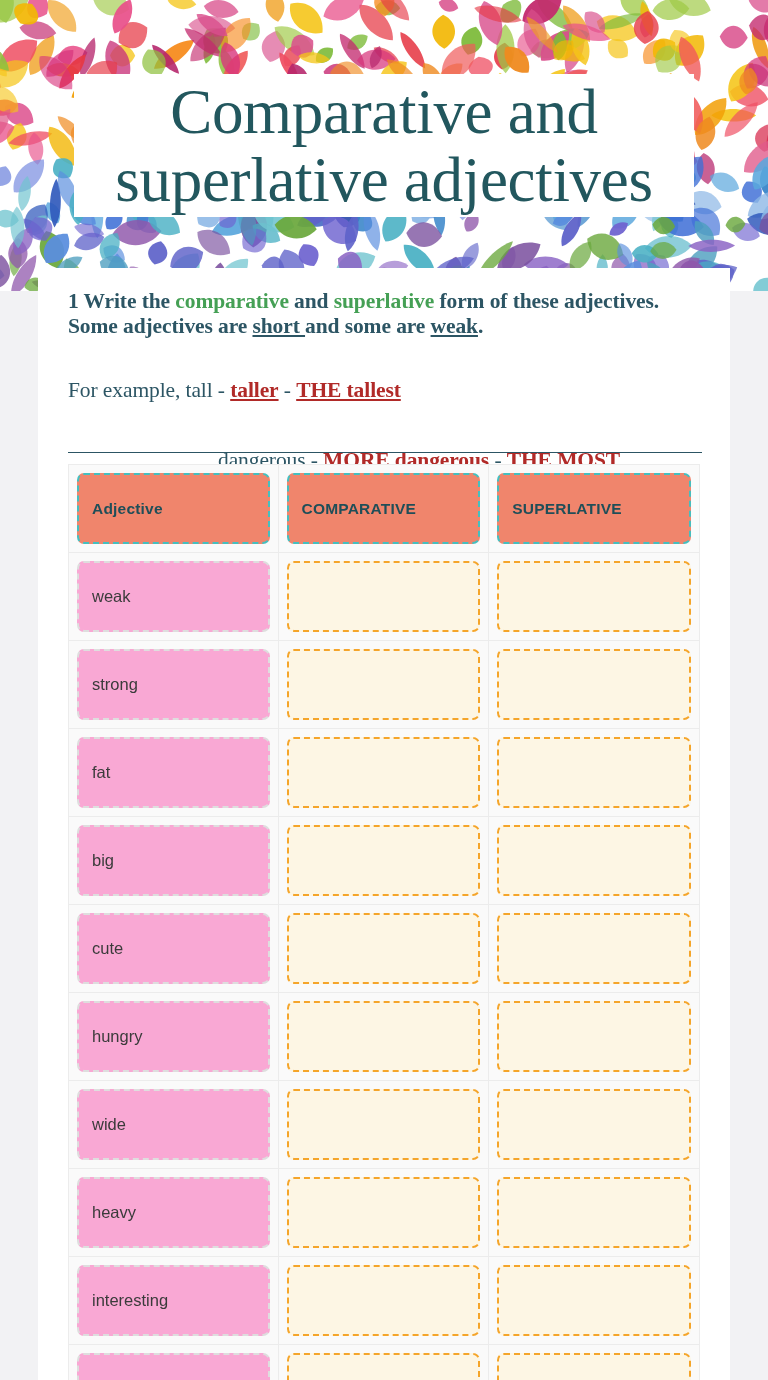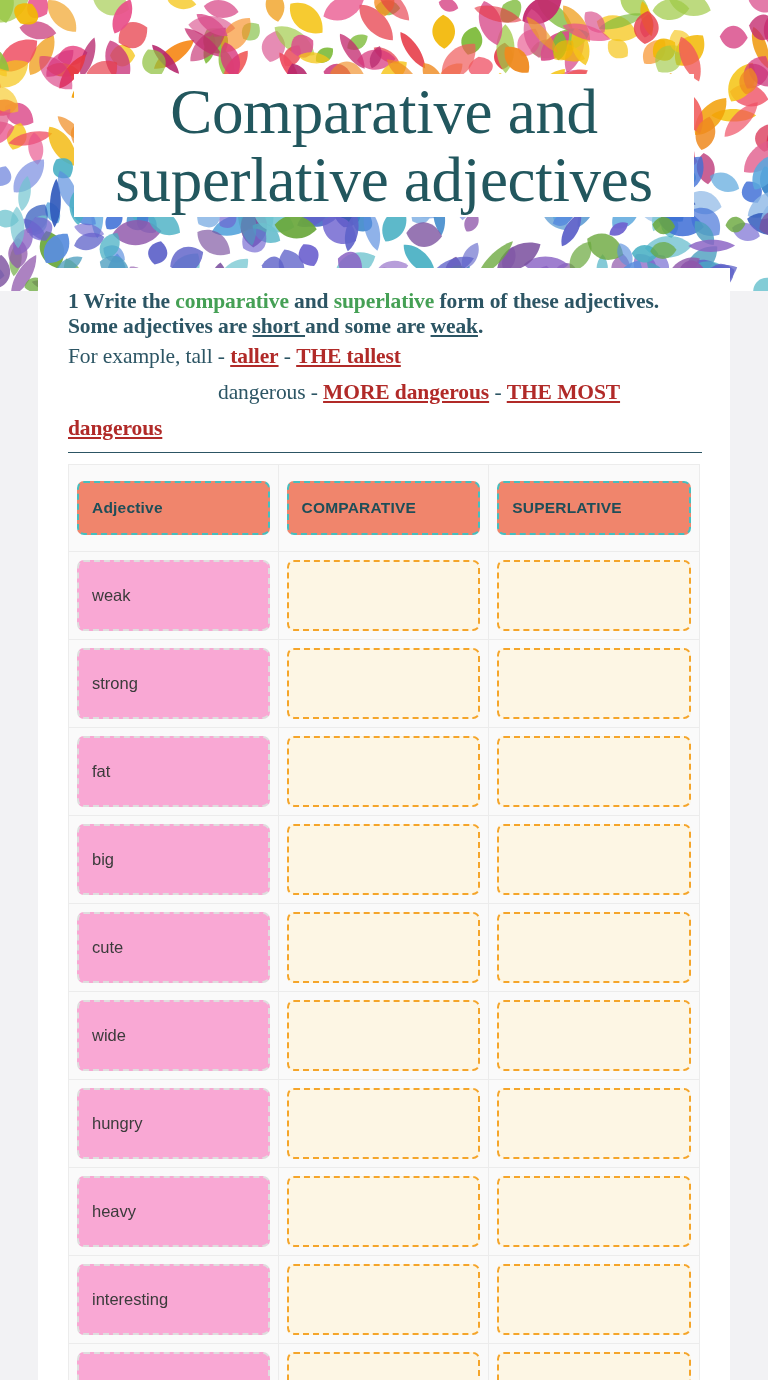--- a/index.html
+++ b/index.html
@@ -57,20 +57,21 @@
   .line-bold {
     font-size: 21.5px;
     line-height: 24.5px;
     font-weight: bold;
     letter-spacing: -0.1px;
   }
   .line-reg {
     font-size: 21.5px;
     line-height: 36px;
     letter-spacing: -0.1px;
+    margin-top: 34px;
   }
   .line-reg.indent2 { text-indent: 150px; }
   .green { color: #45a055; }
   .red-u { color: #b12a28; font-weight: bold; text-decoration: underline; }
   .u { text-decoration: underline; }
 
   hr.sep {
     position: absolute;
     left: 30px; top: 184px;
     width: 634px; height: 0;
@@ -94,21 +95,21 @@
     vertical-align: middle;
   }
   .col-a { width: 210px; }
   .col-b { width: 211px; }
   .col-c { width: 211px; }
 
   .hcell {
     background: #f0856c;
     border: 2.5px dashed #45bfbf;
     border-radius: 7px;
-    height: 54px;
+    height: 71px;
     display: flex; align-items: center;
     padding-left: 13px;
     color: #1f4e58;
     font-size: 15.5px;
     font-weight: bold;
     letter-spacing: 0.2px;
   }
   .wcell {
     background: #f9a8d4;
     border: 2px dashed #dedede;
@@ -652,32 +653,32 @@
             </td>
             <td>
               <div class="acell"></div>
             </td>
             <td>
               <div class="acell"></div>
             </td>
           </tr>
           <tr>
             <td>
+              <div class="wcell">hungry</div>
+            </td>
+            <td>
+              <div class="acell"></div>
+            </td>
+            <td>
+              <div class="acell"></div>
+            </td>
+          </tr>
+          <tr>
+            <td>
               <div class="wcell">wide</div>
-            </td>
-            <td>
-              <div class="acell"></div>
-            </td>
-            <td>
-              <div class="acell"></div>
-            </td>
-          </tr>
-          <tr>
-            <td>
-              <div class="wcell">hungry</div>
             </td>
             <td>
               <div class="acell"></div>
             </td>
             <td>
               <div class="acell"></div>
             </td>
           </tr>
           <tr>
             <td>

